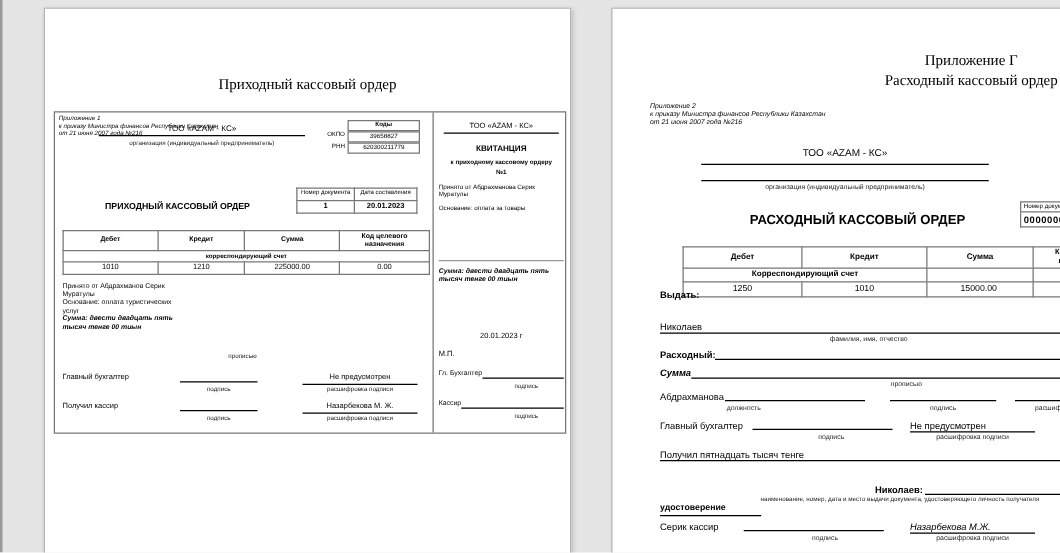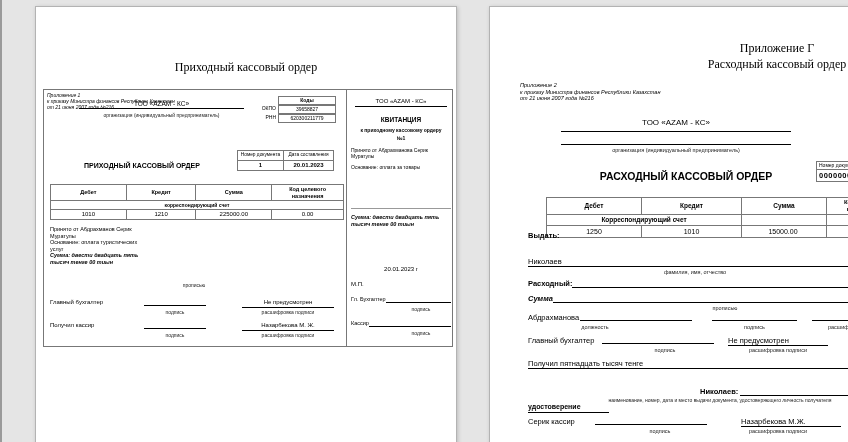--- a/index.html
+++ b/index.html
@@ -241,16 +241,16 @@
   <div class="abs t75" style="left:210px; top:380px;">
     <span class="b">Николаев:</span>
     <span class="lineblank" style="width:130px;"></span>
   </div>
 
   <div class="abs c t5" style="left:95px; top:390px; width:270px; color:#222;">наименование, номер, дата и место выдачи документа, удостоверяющего личность получателя</div>
   <div class="abs b ul t7" style="left:38px; top:396px; padding-right:28px;">удостоверение</div>
 
   <div class="abs t75" style="left:38px; top:410px;">Серик кассир</div>
   <div class="abs lineblank" style="left:105px; top:410px; width:112px;"></div>
-  <div class="abs ul t75" style="left:251px; top:410px; width:100px;">Назарбекова М.Ж.</div>
+  <div class="abs ul t75" style="left:238px; top:410px; width:100px;font-style:italic;">Назарбекова М.Ж.</div>
   <div class="abs c t55" style="left:125px; top:421px; width:90px; color:#222;">подпись</div>
   <div class="abs c t55" style="left:238px; top:421px; width:100px; color:#222;">расшифровка подписи</div>
 </div>
 
 </body></html>

